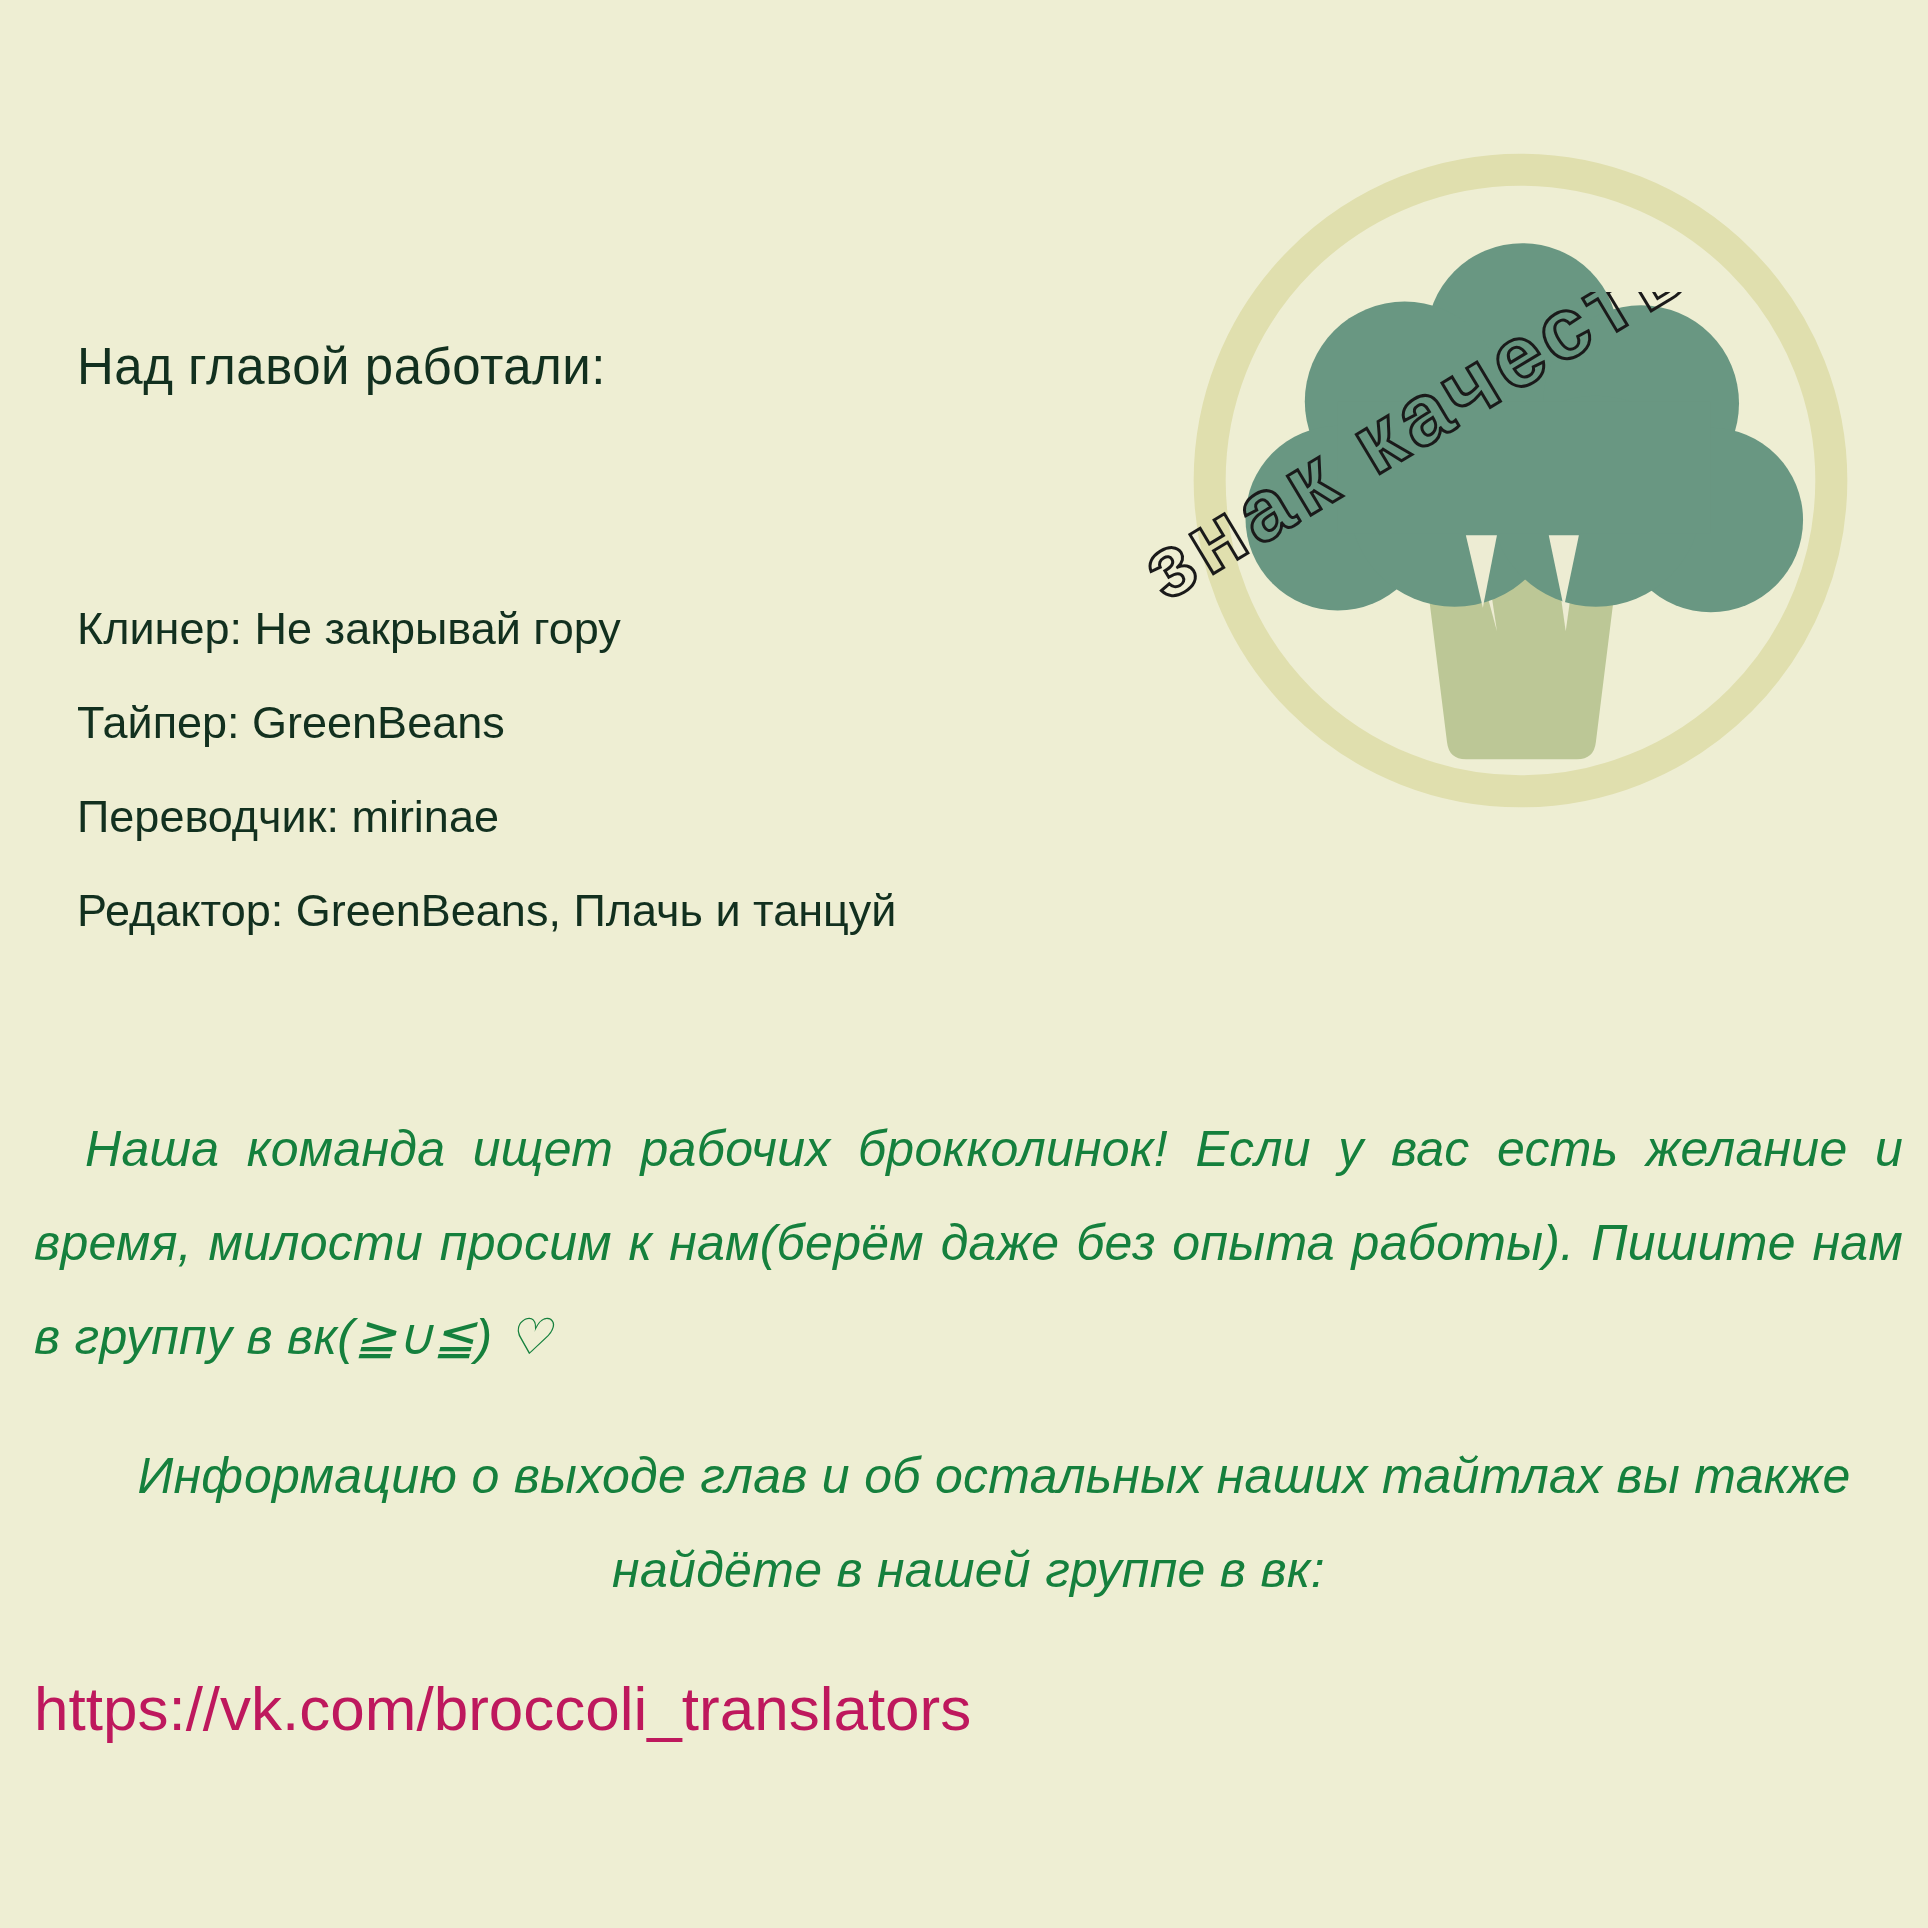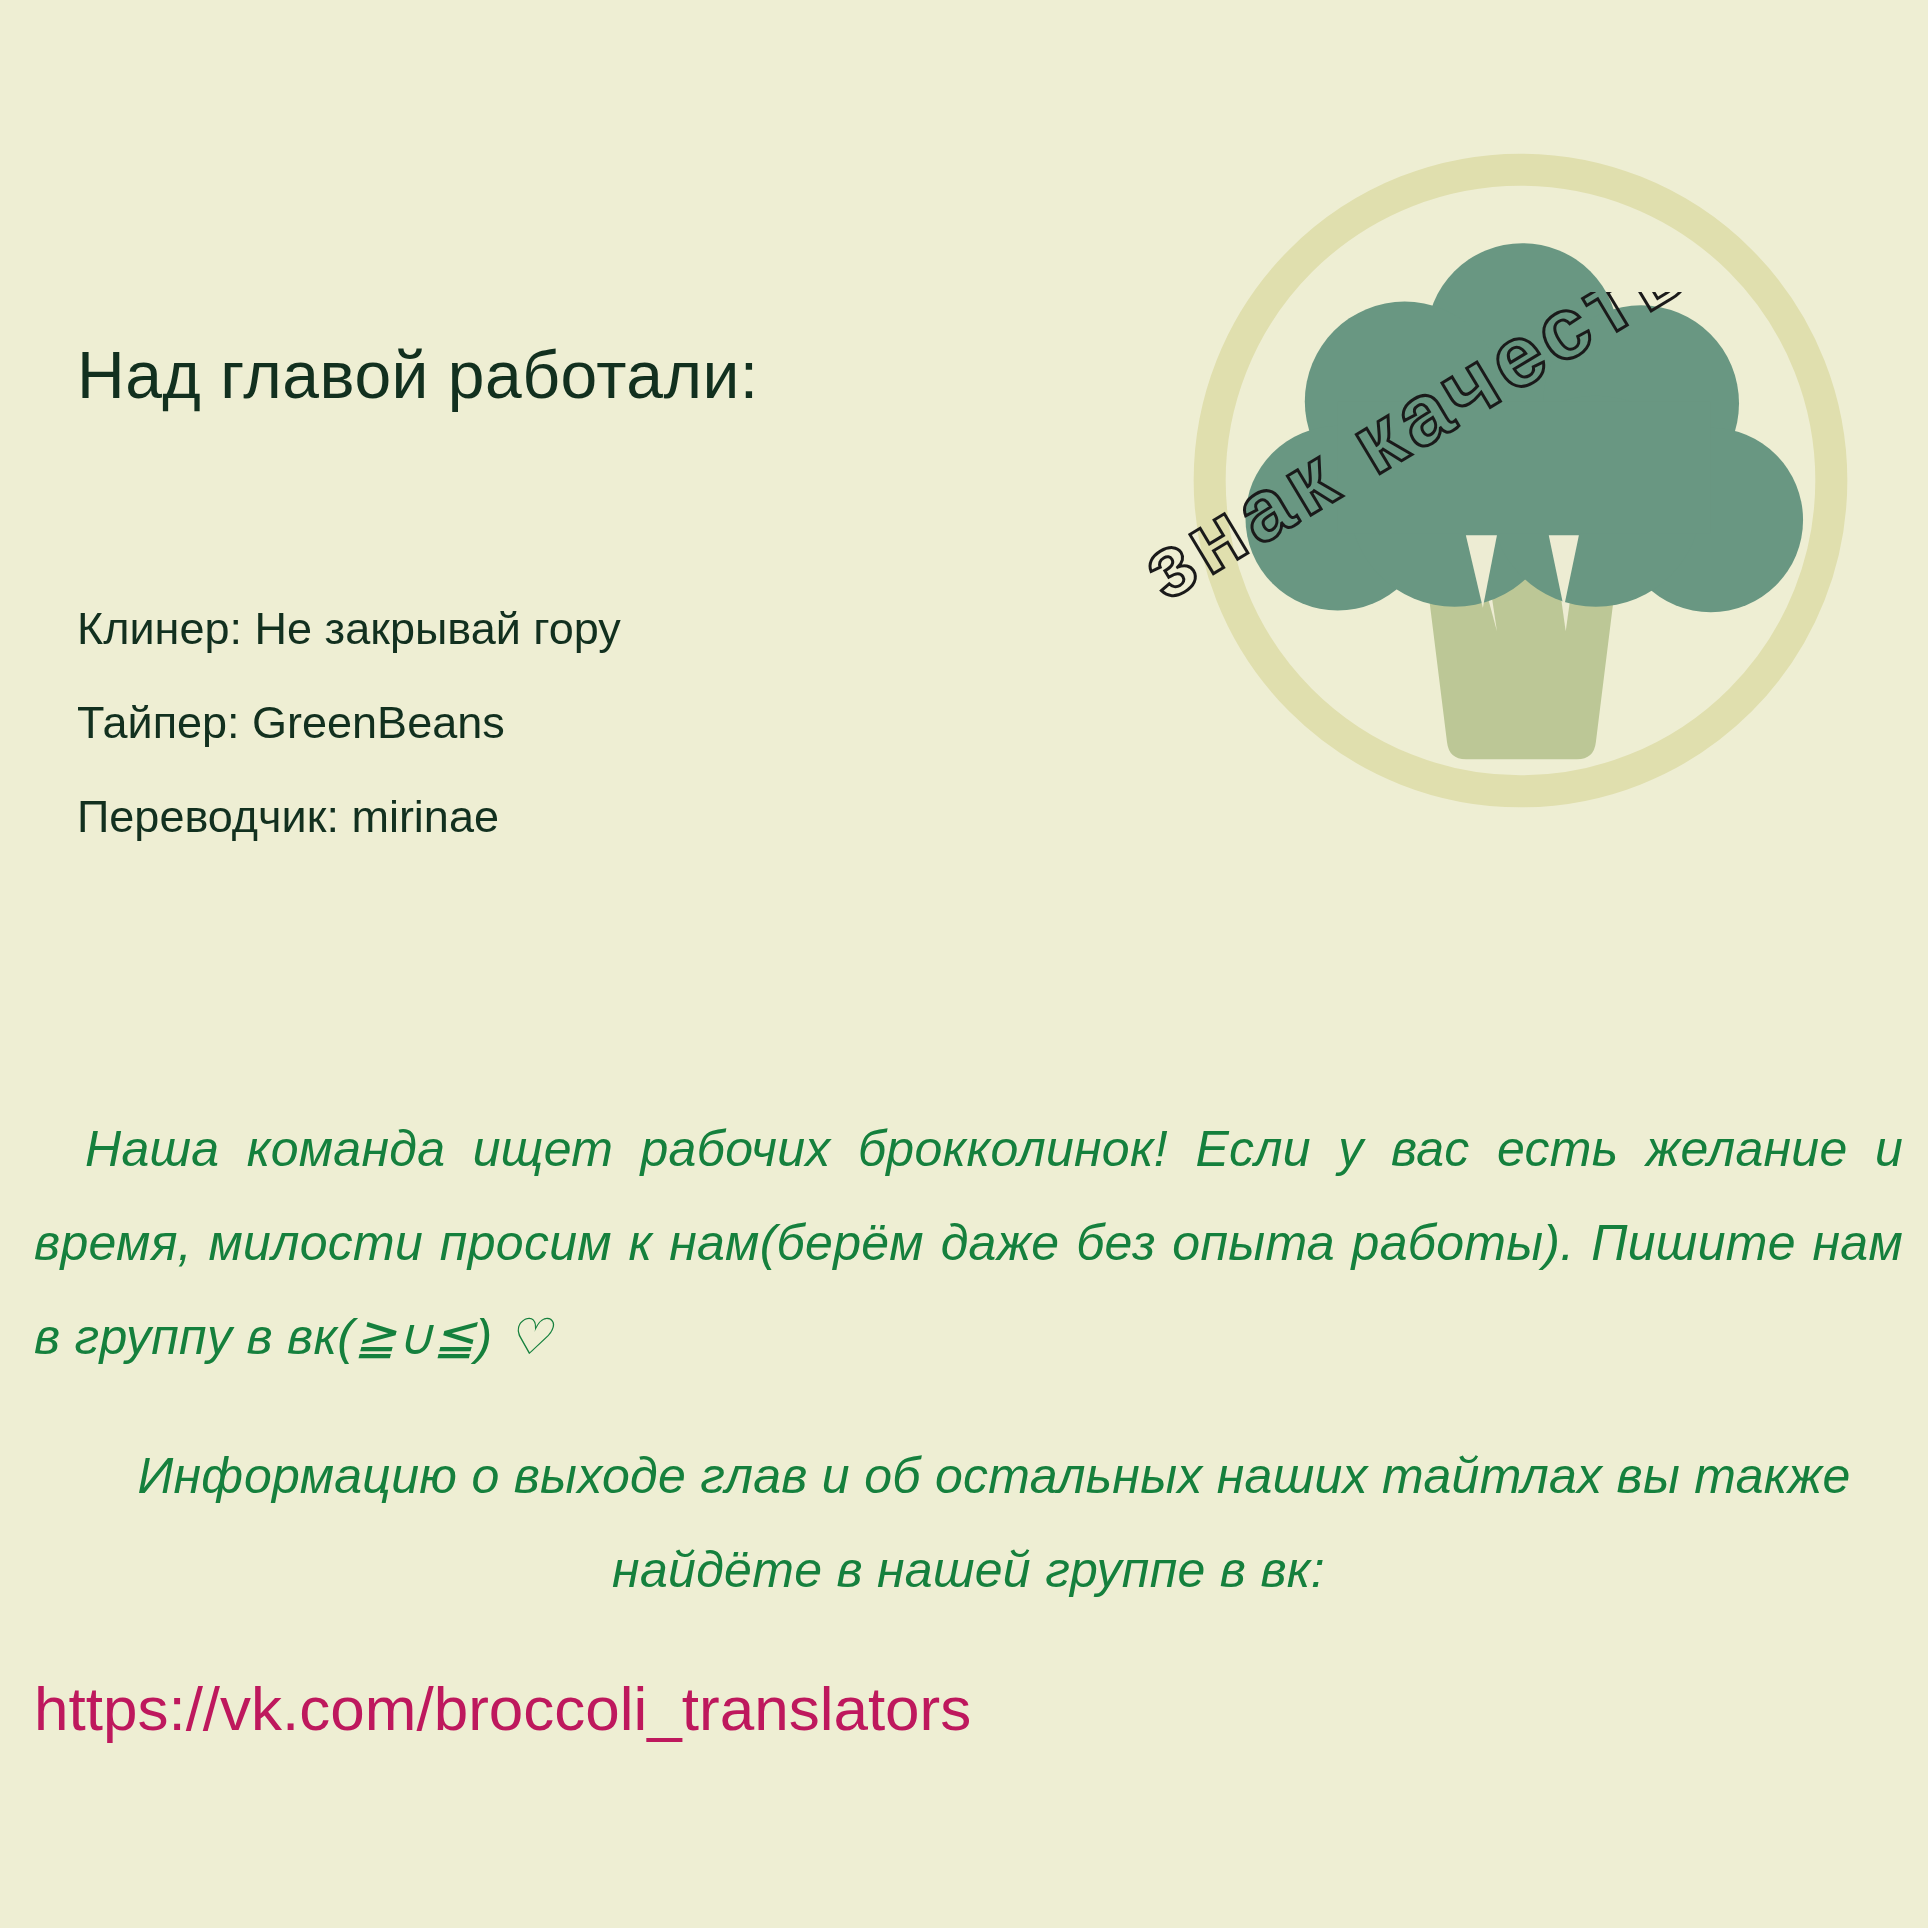--- a/index.html
+++ b/index.html
@@ -53,21 +53,21 @@
     top: 0;
     width: 1928px;
     height: 1928px;
   }
 
   .page-title {
     position: absolute;
     left: 77px;
     top: 337px;
     font-family: "Liberation Sans", sans-serif;
-    font-size: 66px;
+    font-size: 51px;
     font-weight: 400;
     letter-spacing: 0.5px;
     color: #12301f;
     white-space: nowrap;
   }
 
   .credits {
     position: absolute;
     left: 77px;
     top: 591px;
@@ -152,20 +152,21 @@
   </div>
 
   <div class="content">
 
     <div class="page-title">Над главой работали:</div>
 
     <div class="credits">
       <p class="credit-line">Клинер: Не закрывай гору</p>
       <p class="credit-line">Тайпер: GreenBeans</p>
       <p class="credit-line">Переводчик: mirinae</p>
+      <p class="credit-line">Редактор: GreenBeans, Плачь и танцуй</p>
     </div>
 
     <div class="body-block">
       <p class="para">Наша команда ищет рабочих брокколинок! Если у вас есть желание и время, милости просим к нам(берём даже без опыта работы). Пишите нам в группу в вк(≧∪≦) ♡</p>
 
       <p class="para nojustify">Информацию о выходе глав и об остальных наших тайтлах вы также найдёте в нашей группе в вк:</p>
 
       <p class="url-line">https://vk.com/broccoli_translators</p>
     </div>
 

